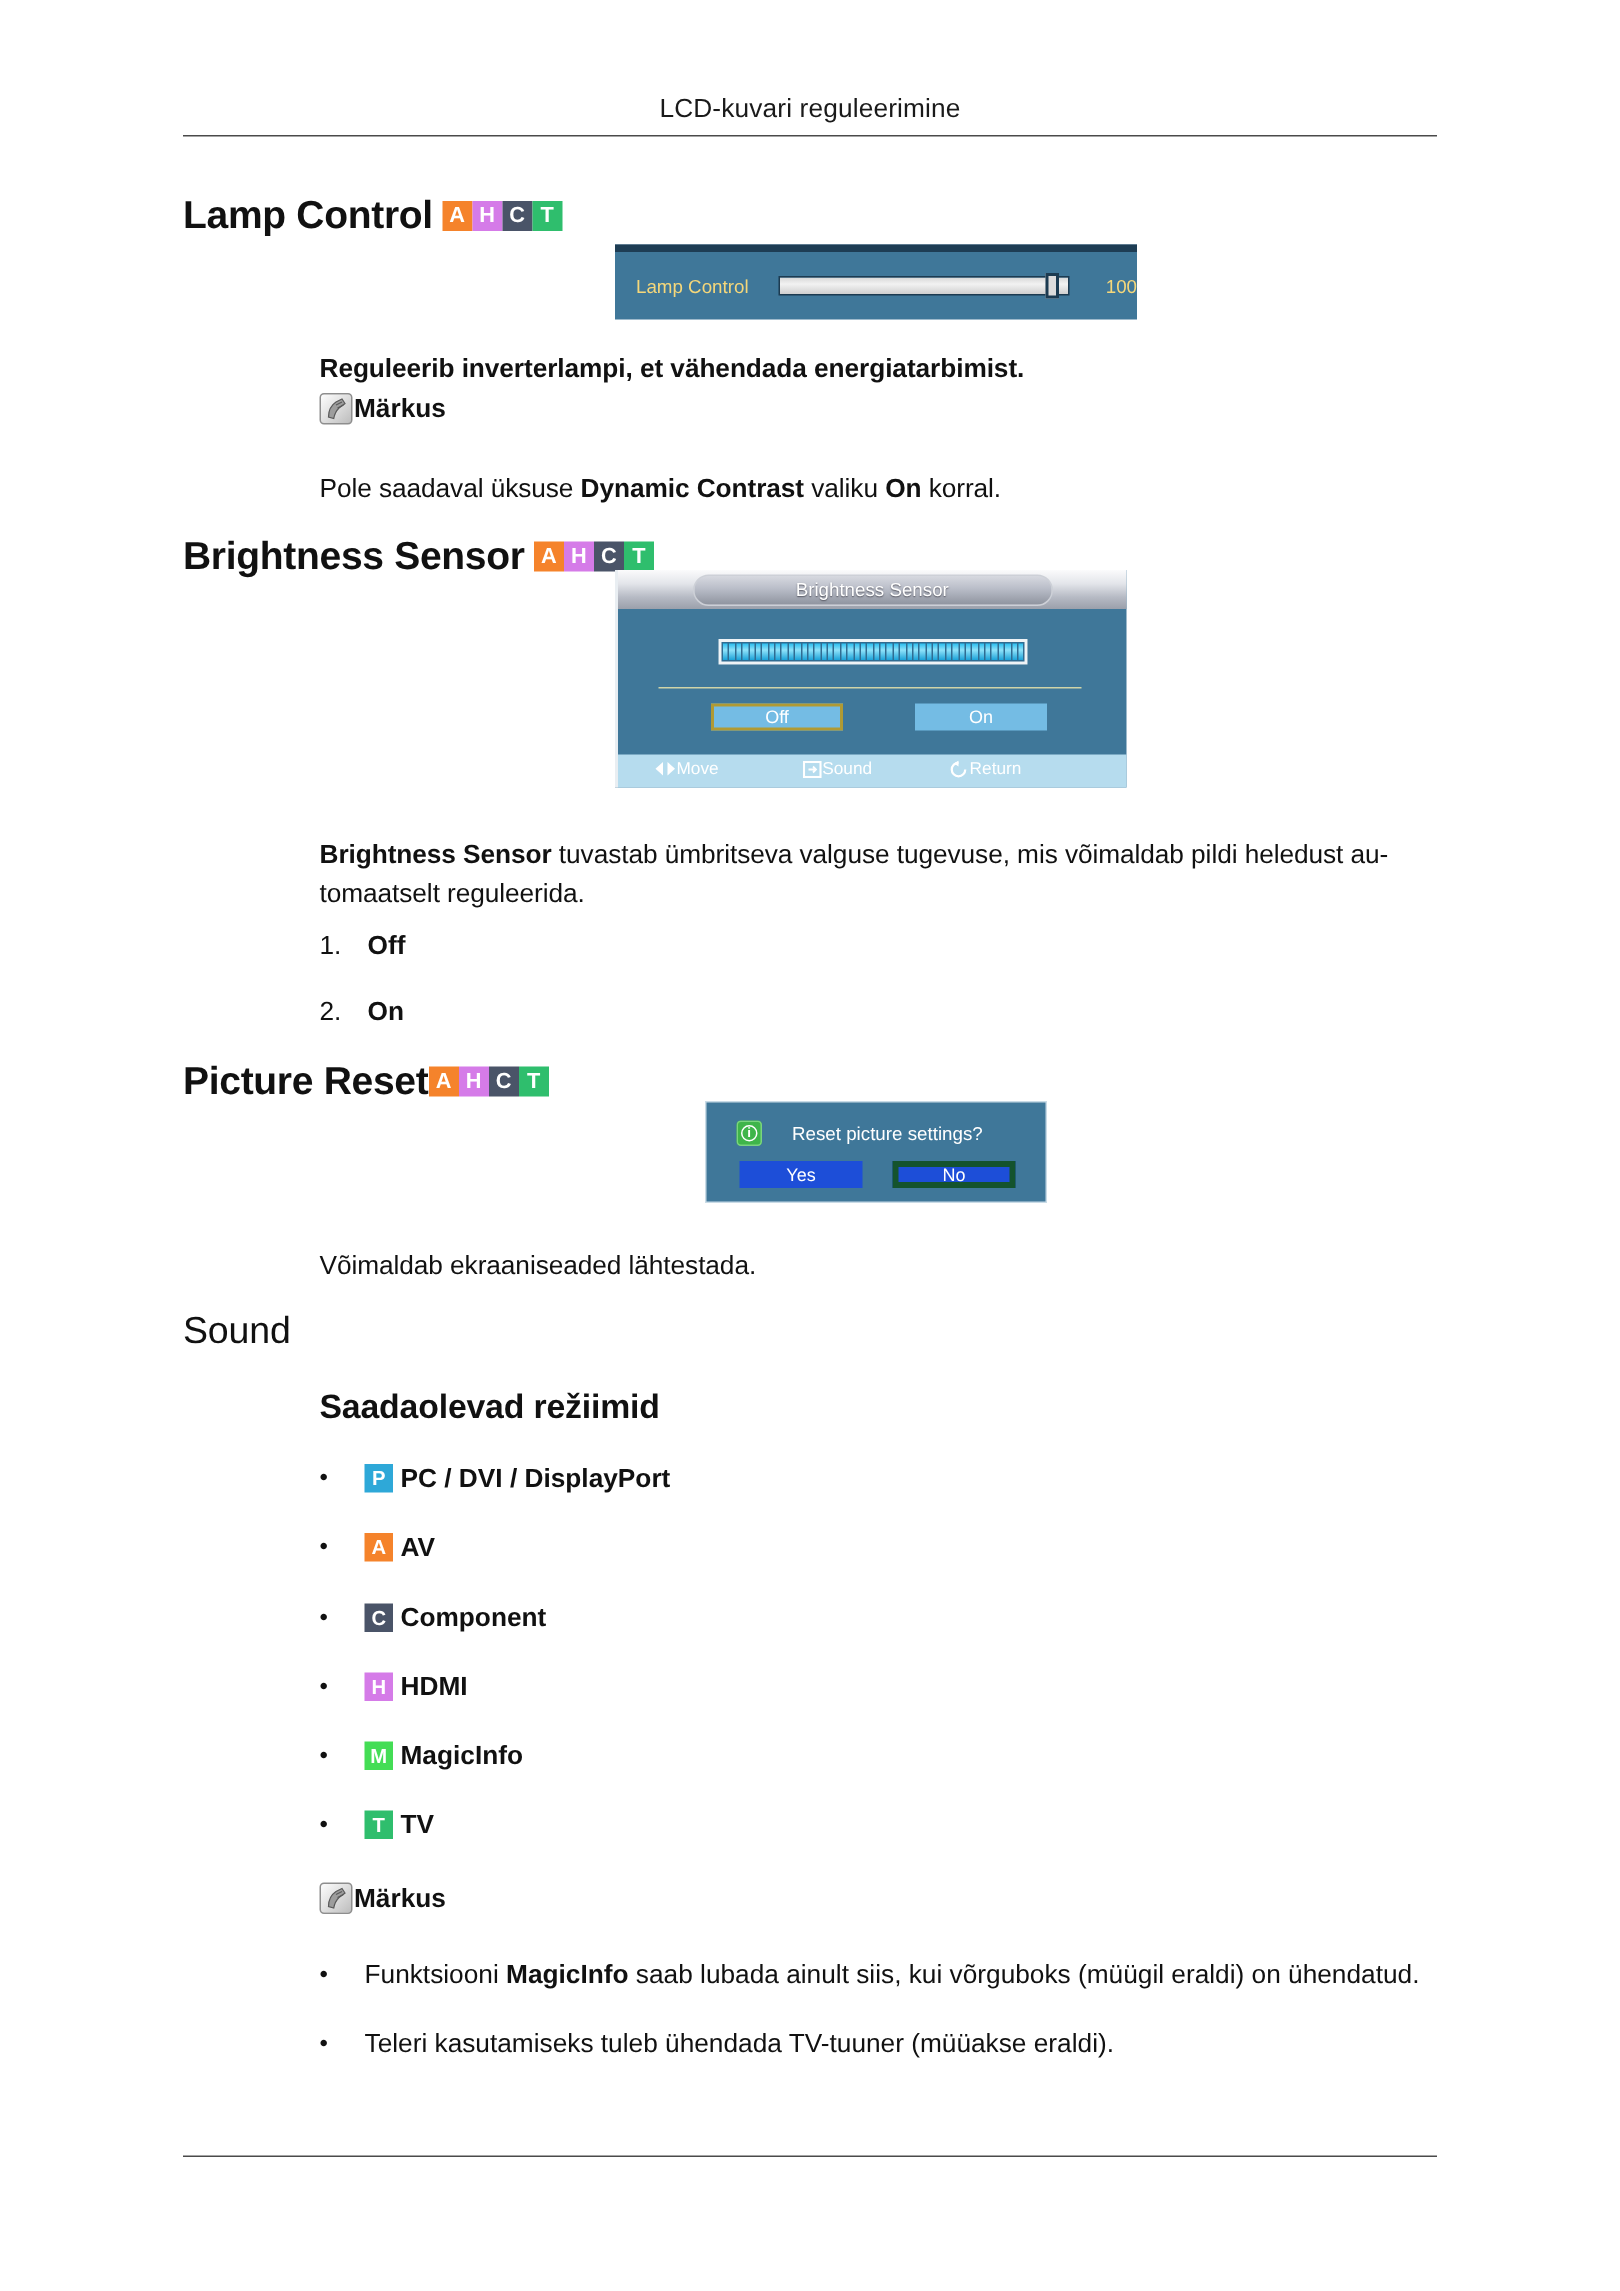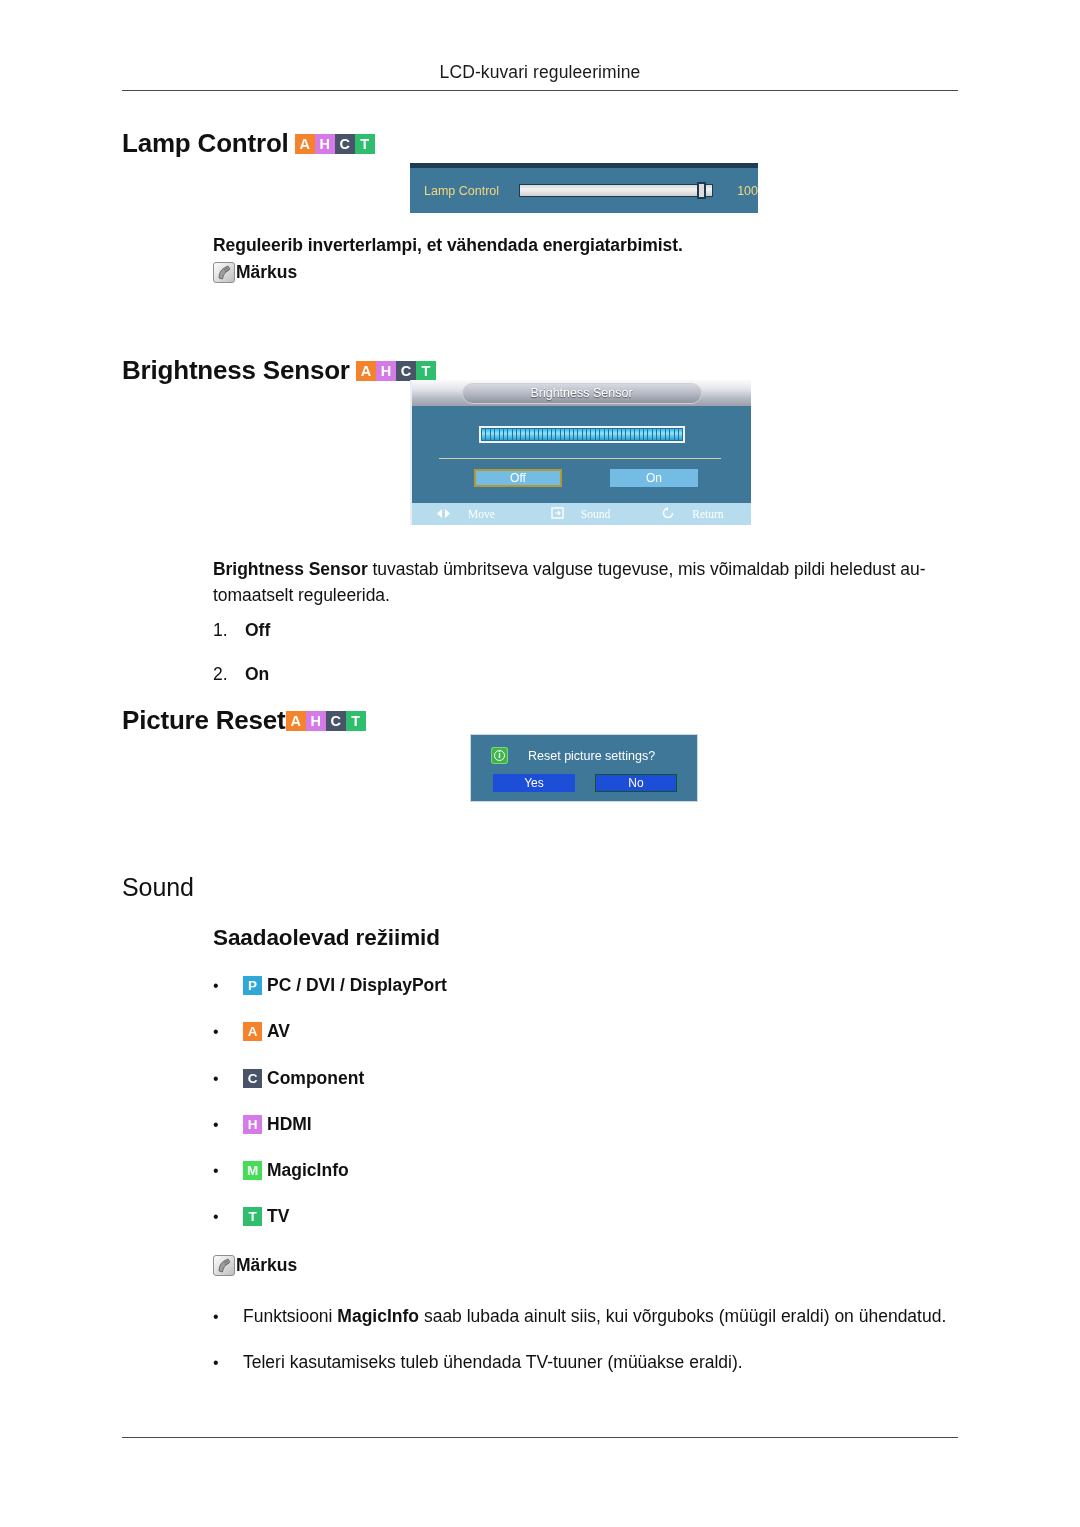--- a/index.html
+++ b/index.html
@@ -309,23 +309,21 @@
     width: 100%;
     height: 22px;
     background: #b6dcee;
     display: flex;
     align-items: center;
     color: #ffffff;
     font-size: 11.5px;
   }
   .osd-bs .foot-item {
     display: flex;
-    align-items: center;
-    gap: 17px;
-    font-family: Liberation Serif, serif;
+    gap: 0;
   }
   .osd-bs .foot-item.move { margin-left: 24px; }
   .osd-bs .foot-item.enter { margin-left: 56px; }
   .osd-bs .foot-item.ret { margin-left: 52px; }
 
   
   .osd-reset {
     position: absolute;
     left: 470px;
     top: 734px;
@@ -377,21 +375,21 @@
     height: 18px;
     background: #1d4ed8;
     color: #ffffff;
     font-size: 12px;
     display: flex;
     align-items: center;
     justify-content: center;
     box-sizing: border-box;
   }
   .osd-reset .osd-btn2.yes { margin-left: 22px; }
-  .osd-reset .osd-btn2.no { margin-left: 20px; border: 1px solid #14532d; }
+  .osd-reset .osd-btn2.no { margin-left: 20px; border: 4px solid #14532d; }
 </style>
 </head>
 <body>
 
 <div class="page">
 
   <div class="running-header">LCD-kuvari reguleerimine</div>
   <div class="header-rule"></div>
 
   <div class="h1" style="top:128px;">
@@ -418,20 +416,23 @@
     <span class="note-icon">
       <svg width="18" height="18" viewBox="0 0 18 18">
         <path d="M3 14 C3 9, 5 6, 8 4 L12 2 L14 5 L10 8 C8 10, 7 12, 6.5 15 Z" fill="#9d9d9d" stroke="#5a5a5a" stroke-width="0.8"></path>
         <path d="M8 6 L12 4" stroke="#5a5a5a" stroke-width="0.7"></path>
         <path d="M9 8 L13 6" stroke="#5a5a5a" stroke-width="0.7"></path>
       </svg>
     </span>
     <span>Märkus</span>
   </div>
 
+  <div class="para" style="left:213px; top:312px; width:740px;">
+    <span>Pole saadaval üksuse </span><b>Dynamic Contrast</b><span> valiku </span><b>On</b><span> korral.</span>
+  </div>
 
   <div class="h1" style="top:355px;">
     <span class="htext">Brightness Sensor</span>
     <span class="badges">
       <span class="badge" style="background:#f5832b">A</span>
       <span class="badge" style="background:#d57be8">H</span>
       <span class="badge" style="background:#4a5468">C</span>
       <span class="badge" style="background:#2fbe6d">T</span>
     </span>
   </div>
@@ -553,20 +554,21 @@
         <span class="dot">i</span>
       </span>
       <span class="msg-text">Reset picture settings?</span>
     </div>
     <div class="btn-row2">
       <div class="osd-btn2 yes">Yes</div>
       <div class="osd-btn2 no">No</div>
     </div>
   </div>
 
+  <div class="para" style="left:213px; top:830px; width:740px;">Võimaldab ekraaniseaded lähtestada.</div>
 
   <div class="h1-sound" style="top:873px;">Sound</div>
   <div class="h2" style="top:925px;">Saadaolevad režiimid</div>
 
   <div class="bullet-item" style="left:213px; top:975px;">
     <span class="bullet-dot">•</span>
     <span class="badge-inline" style="background:#2ea8d8">P</span>
     <span class="bullet-text">PC / DVI / DisplayPort</span>
   </div>
   <div class="bullet-item" style="left:213px; top:1021px;">

